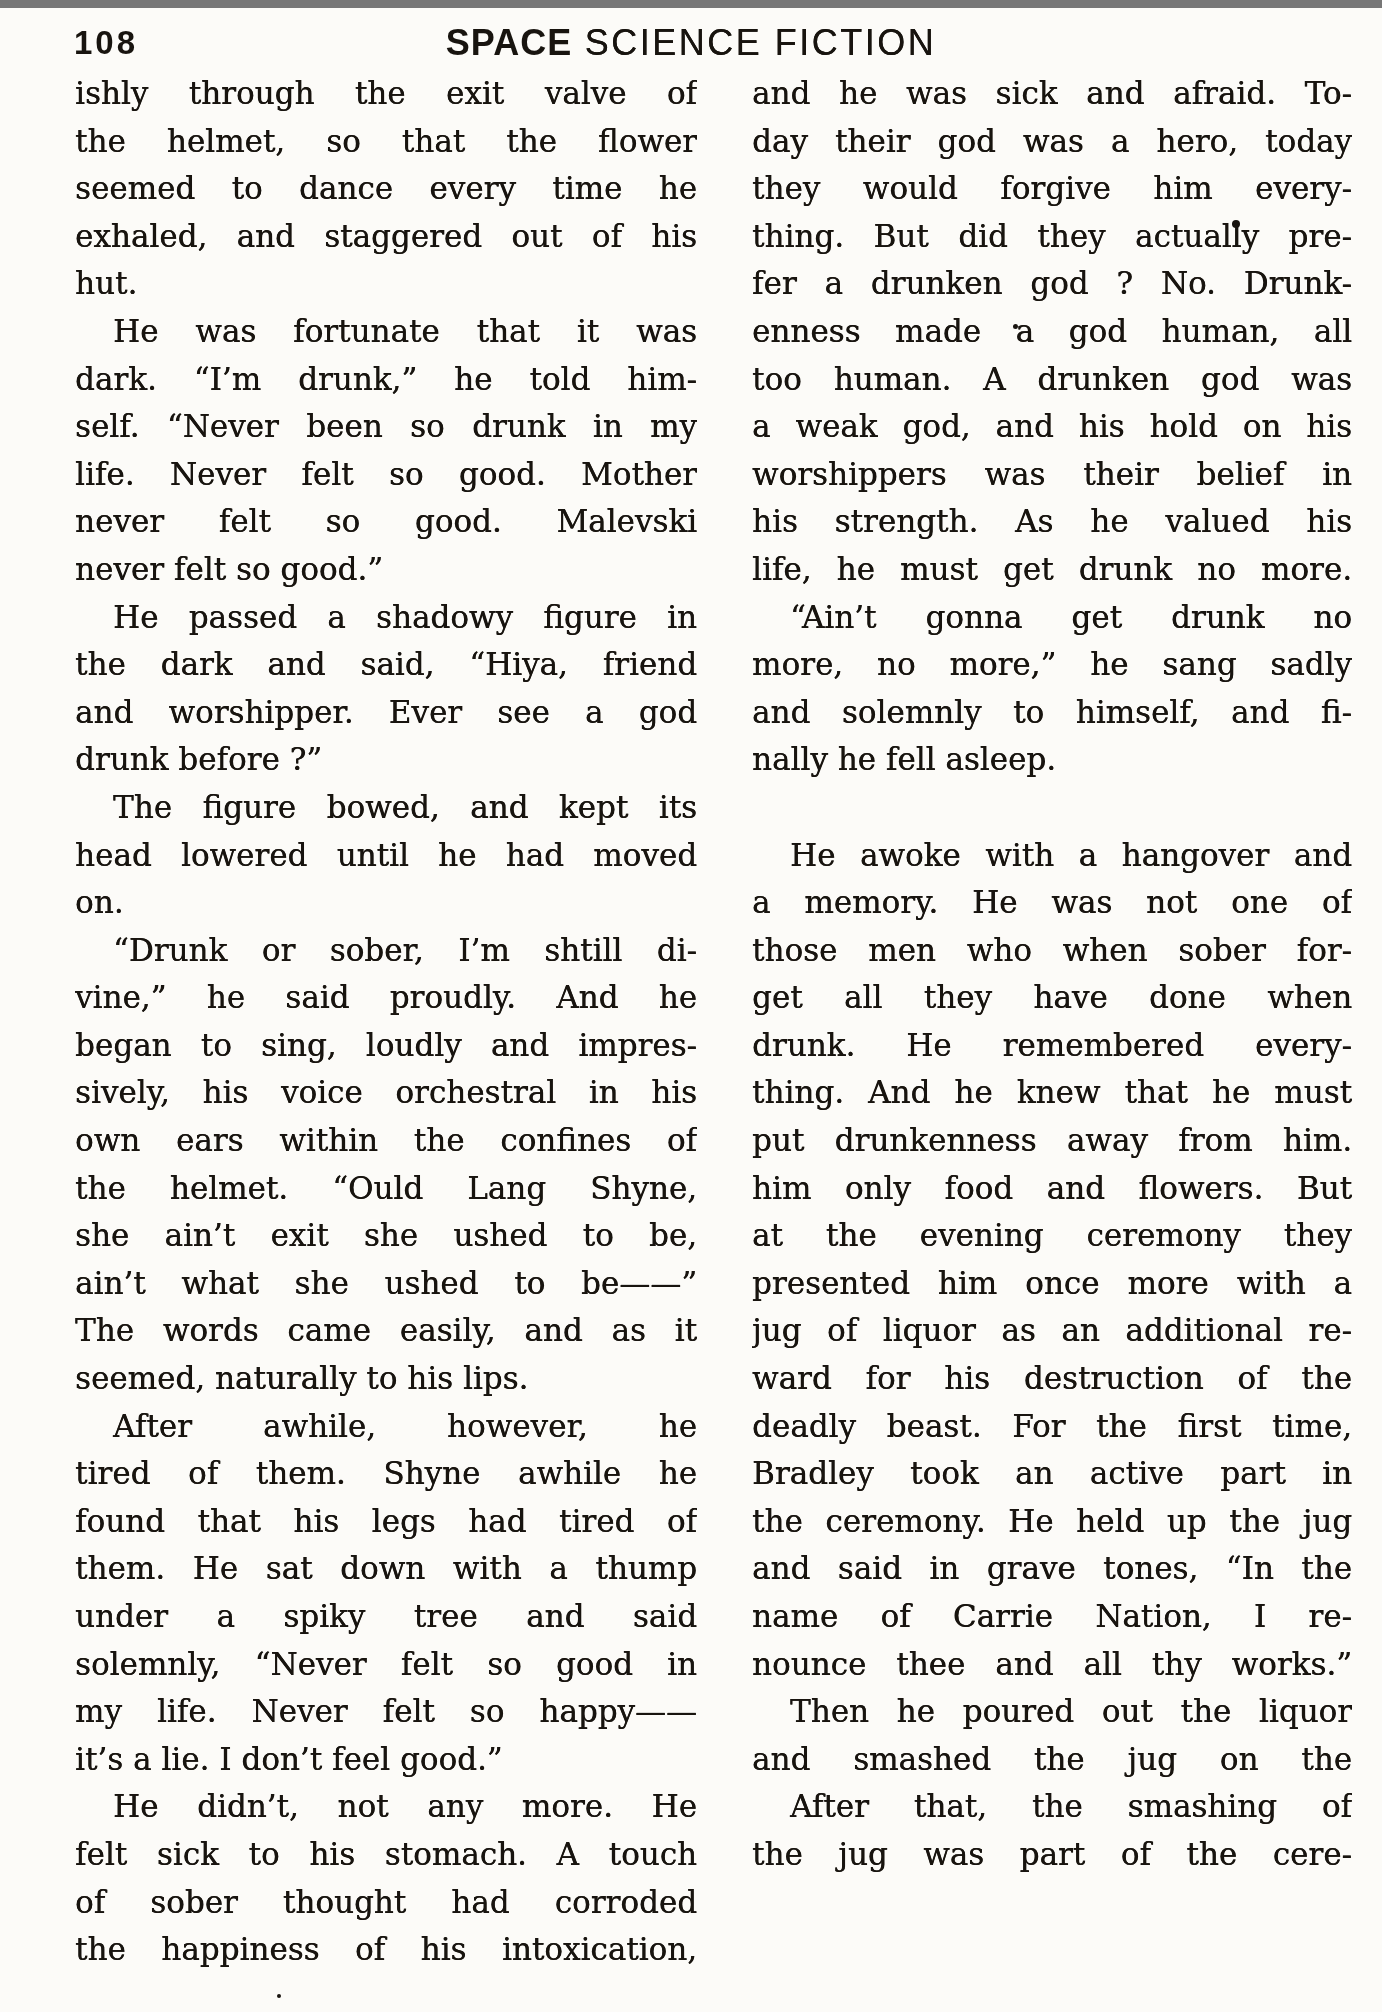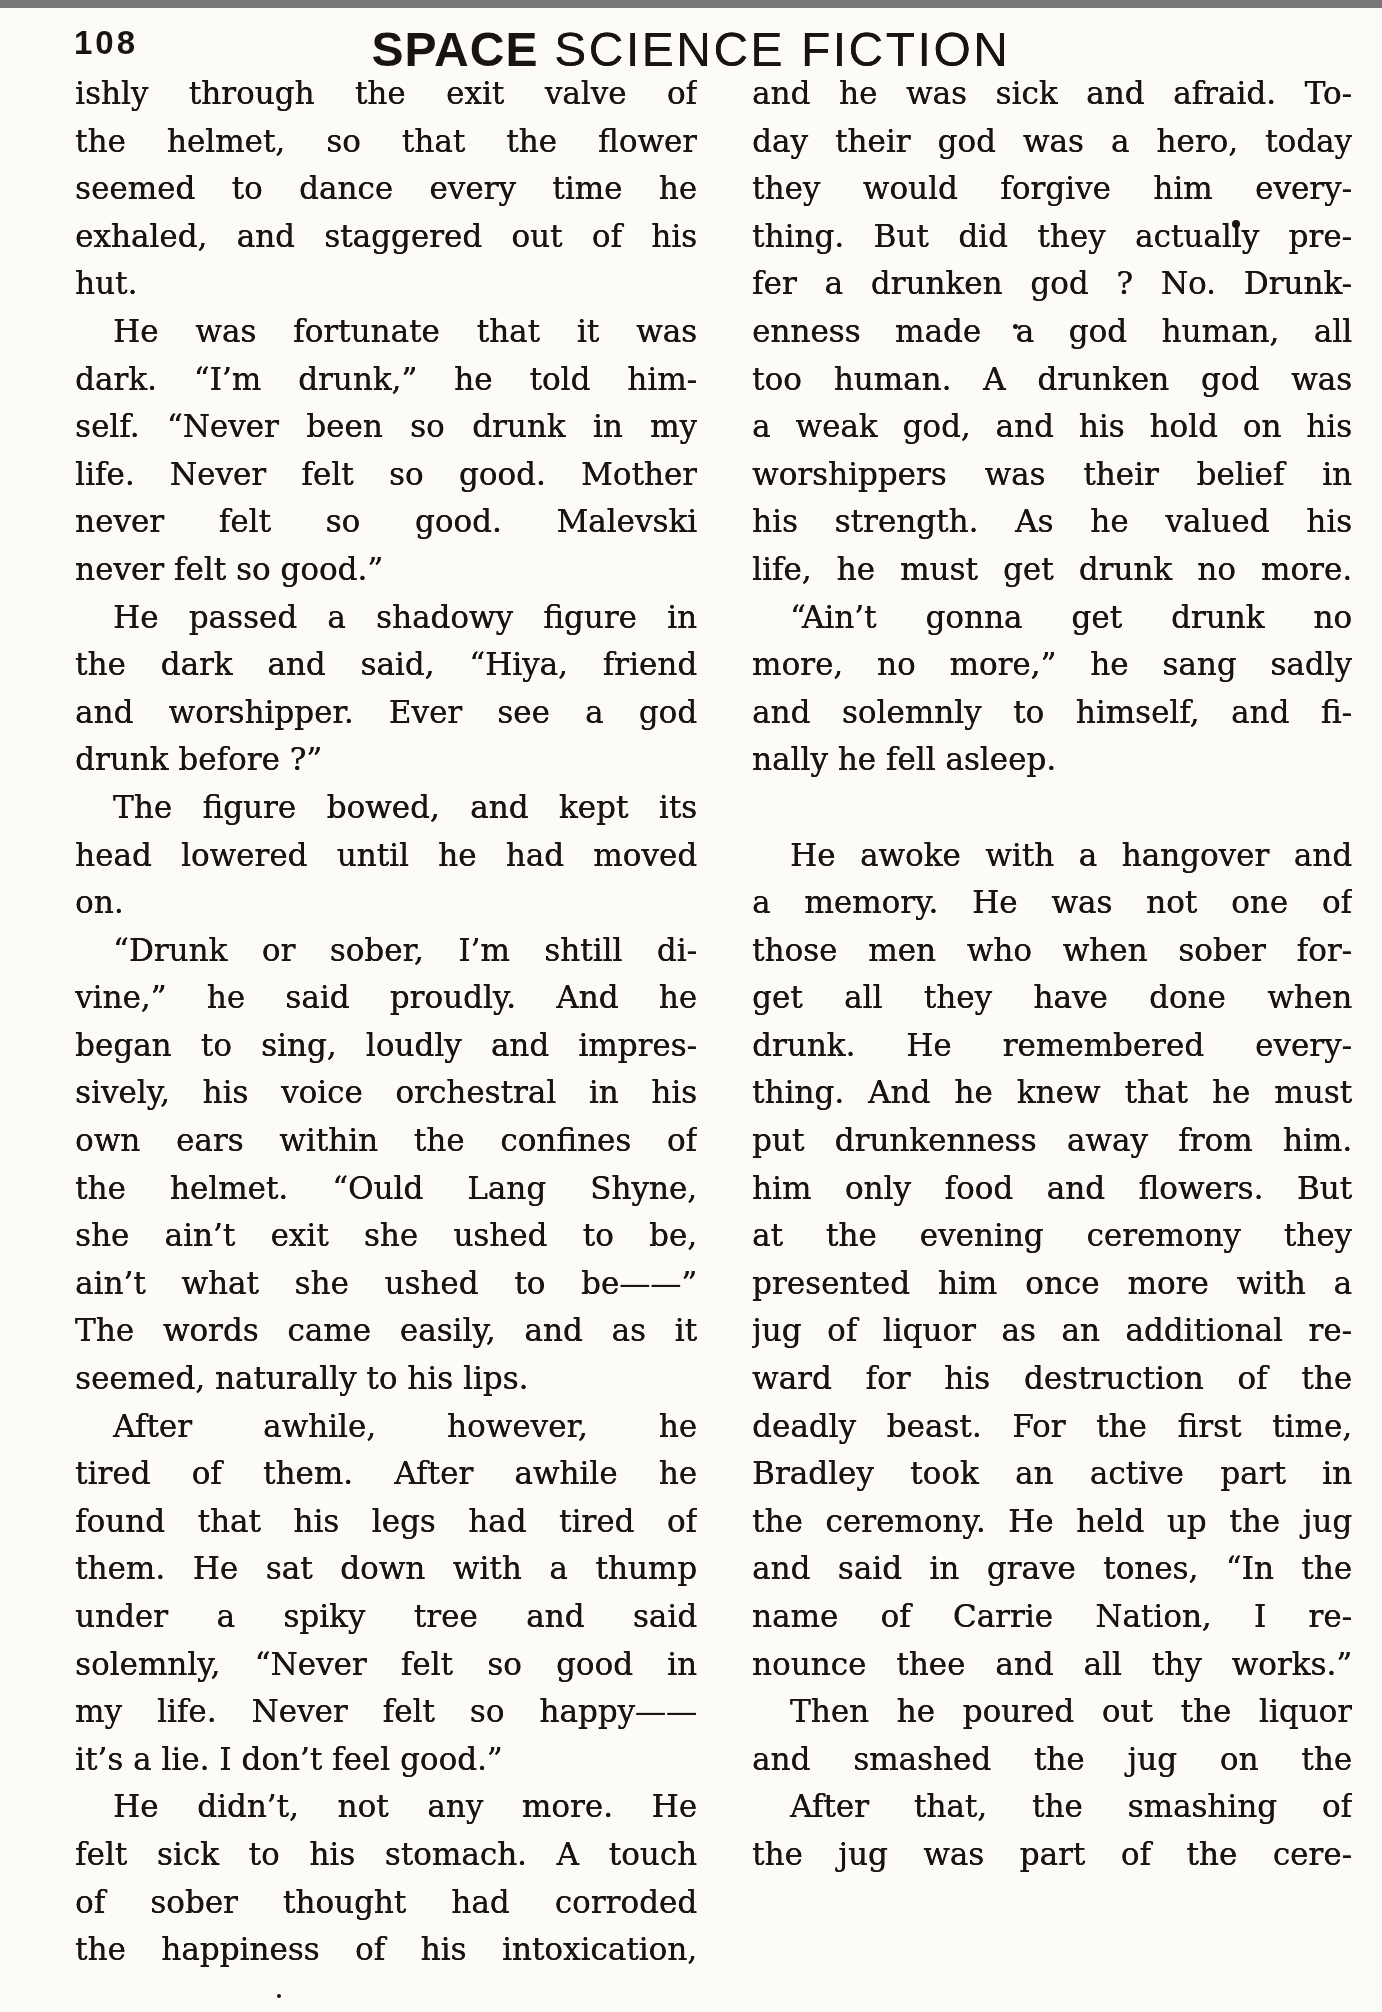--- a/index.html
+++ b/index.html
@@ -14,21 +14,21 @@
   }
   .page-number{
     position:absolute;left:74px;top:16px;
     font-family:"Liberation Sans","DejaVu Sans",sans-serif;
     font-weight:700;font-size:33px;letter-spacing:3px;
   }
   .header-title{
     position:absolute;top:14px;left:0;width:1382px;
     text-align:center;
     font-family:"Liberation Sans","DejaVu Sans",sans-serif;
-    font-size:48px;white-space:nowrap;
+    font-size:36px;white-space:nowrap;
   }
   .header-title .t-bold{font-weight:800;letter-spacing:1px;}
   .header-title .t-reg{font-weight:400;letter-spacing:2.5px;text-shadow:0 0 .5px currentColor;}
   .column{position:absolute;top:62px;overflow:hidden;}
   .col-left{left:75px;width:622px;}
   .col-right{left:752px;width:600px;}
   .line{
     height:47.6px;line-height:47.6px;
     font-size:31px;
     text-align:justify;text-align-last:justify;
@@ -74,21 +74,21 @@
       <div class="line">vine,” he said proudly. And he</div>
       <div class="line">began to sing, loudly and impres-</div>
       <div class="line">sively, his voice orchestral in his</div>
       <div class="line">own ears within the confines of</div>
       <div class="line">the helmet. “Ould Lang Shyne,</div>
       <div class="line">she ain’t exit she ushed to be,</div>
       <div class="line">ain’t what she ushed to be——”</div>
       <div class="line">The words came easily, and as it</div>
       <div class="line no-j">seemed, naturally to his lips.</div>
       <div class="line indent">After awhile, however, he</div>
-      <div class="line">tired of them. After awhile he</div>
+      <div class="line">tired of them. Shyne awhile he</div>
       <div class="line">found that his legs had tired of</div>
       <div class="line">them. He sat down with a thump</div>
       <div class="line">under a spiky tree and said</div>
       <div class="line">solemnly, “Never felt so good in</div>
       <div class="line">my life. Never felt so happy——</div>
       <div class="line no-j">it’s a lie. I don’t feel good.”</div>
       <div class="line indent">He didn’t, not any more. He</div>
       <div class="line">felt sick to his stomach. A touch</div>
       <div class="line">of sober thought had corroded</div>
       <div class="line">the happiness of his intoxication,</div>

